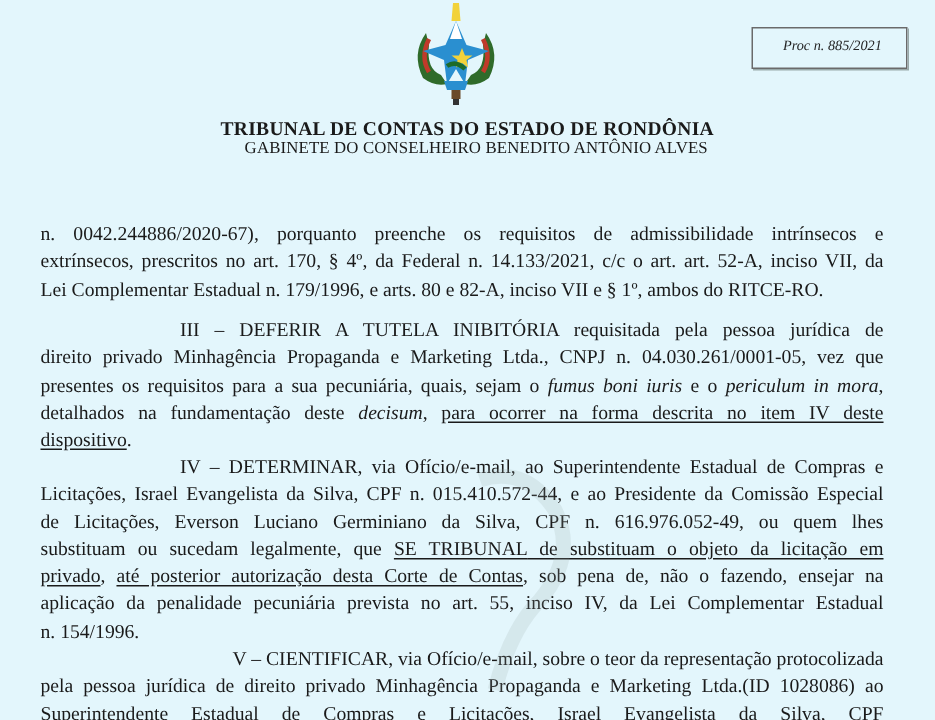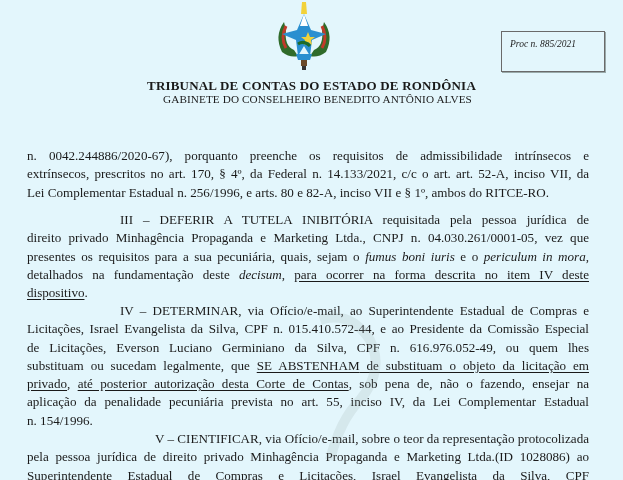--- a/index.html
+++ b/index.html
@@ -21,29 +21,29 @@
       width: 623px; height: 480px;
       background: #e3f6fc;
     }
     .coat-of-arms {
       position: absolute;
       left: 264px; top: 0px;
       width: 80px; height: 72px;
     }
     .proc-box {
       position: absolute;
-      left: 501px; top: 31px;
-      width: 104px; height: 41px;
+      left: 501px; top: 18px;
+      width: 104px; height: 28px;
       border: 1px solid #6a6a6a;
       box-shadow: 1px 1px 0 #9aa;
       font-style: italic;
       font-size: 9.5px;
       line-height: 24px;
       text-align: left;
-      padding-left: 8px;
+      padding-left: 20px;
       box-sizing: border-box;
       color: #222;
     }
     .header-title {
       position: absolute;
       left: 0; width: 623px;
       top: 78px;
       text-align: center;
       font-weight: bold;
       font-size: 13px;
@@ -134,40 +134,40 @@
     <span>Proc n. 885/2021</span>
   </div>
 
   <div class="header-title">TRIBUNAL DE CONTAS DO ESTADO DE RONDÔNIA</div>
   <div class="header-sub">GABINETE DO CONSELHEIRO BENEDITO ANTÔNIO ALVES</div>
 
   <div class="body-text" style="top:147px;">
     <div class="para">
       <span class="line">n. 0042.244886/2020-67), porquanto preenche os requisitos de admissibilidade intrínsecos e</span>
       <span class="line">extrínsecos, prescritos no art. 170, § 4º, da Federal n. 14.133/2021, c/c o art. art. 52-A, inciso VII, da</span>
-      <span class="line last">Lei Complementar Estadual n. 256/1996, e arts. 80 e 82-A, inciso VII e § 1º, ambos do RITCE-RO.</span>
+      <span class="line last">Lei Complementar Estadual n. 179/1996, e arts. 80 e 82-A, inciso VII e § 1º, ambos do RITCE-RO.</span>
     </div>
   </div>
 
   <div class="body-text" style="top:211px;">
     <div class="para">
       <span class="line"><span class="indent"></span><b>III – DEFERIR A TUTELA INIBITÓRIA</b><span> requisitada pela pessoa jurídica de</span></span>
       <span class="line">direito privado Minhagência Propaganda e Marketing Ltda., CNPJ n. 04.030.261/0001-05, vez que</span>
       <span class="line"><span>presentes os requisitos para a sua pecuniária, quais, sejam o </span><i>fumus boni iuris</i><span> e o </span><i>periculum in mora</i><span>,</span></span>
       <span class="line"><span>detalhados na fundamentação deste </span><i>decisum</i><span>, </span><u>para ocorrer na forma descrita no item IV deste</u></span>
       <span class="line last"><u>dispositivo</u><span>.</span></span>
     </div>
   </div>
 
   <div class="body-text" style="top:302px;">
     <div class="para">
       <span class="line"><span class="indent"></span><b>IV – DETERMINAR</b><span>, via Ofício/e-mail, ao Superintendente Estadual de Compras e</span></span>
       <span class="line">Licitações, Israel Evangelista da Silva, CPF n. 015.410.572-44, e ao Presidente da Comissão Especial</span>
       <span class="line">de Licitações, Everson Luciano Germiniano da Silva, CPF n. 616.976.052-49, ou quem lhes</span>
-      <span class="line"><span>substituam ou sucedam legalmente, que </span><b><u>SE ABSTENHAM</u></b><b><u> de substituam o objeto da licitação em</u></b></span>
+      <span class="line"><span>substituam ou sucedam legalmente, que </span><b><u>SE TRIBUNAL</u></b><b><u> de substituam o objeto da licitação em</u></b></span>
       <span class="line"><b><u>privado</u></b><span>, </span><b><u>até posterior autorização desta Corte de Contas</u></b><span>, sob pena de, não o fazendo, ensejar na</span></span>
       <span class="line">aplicação da penalidade pecuniária prevista no art. 55, inciso IV, da Lei Complementar Estadual</span>
       <span class="line last">n. 154/1996.</span>
     </div>
   </div>
 
   <div class="body-text" style="top:430px;">
     <div class="para">
       <span class="line"><span class="indent-v"></span><b>V – CIENTIFICAR</b><span>, via Ofício/e-mail, sobre o teor da representação protocolizada</span></span>
       <span class="line">pela pessoa jurídica de direito privado Minhagência Propaganda e Marketing Ltda.(ID 1028086) ao</span>

